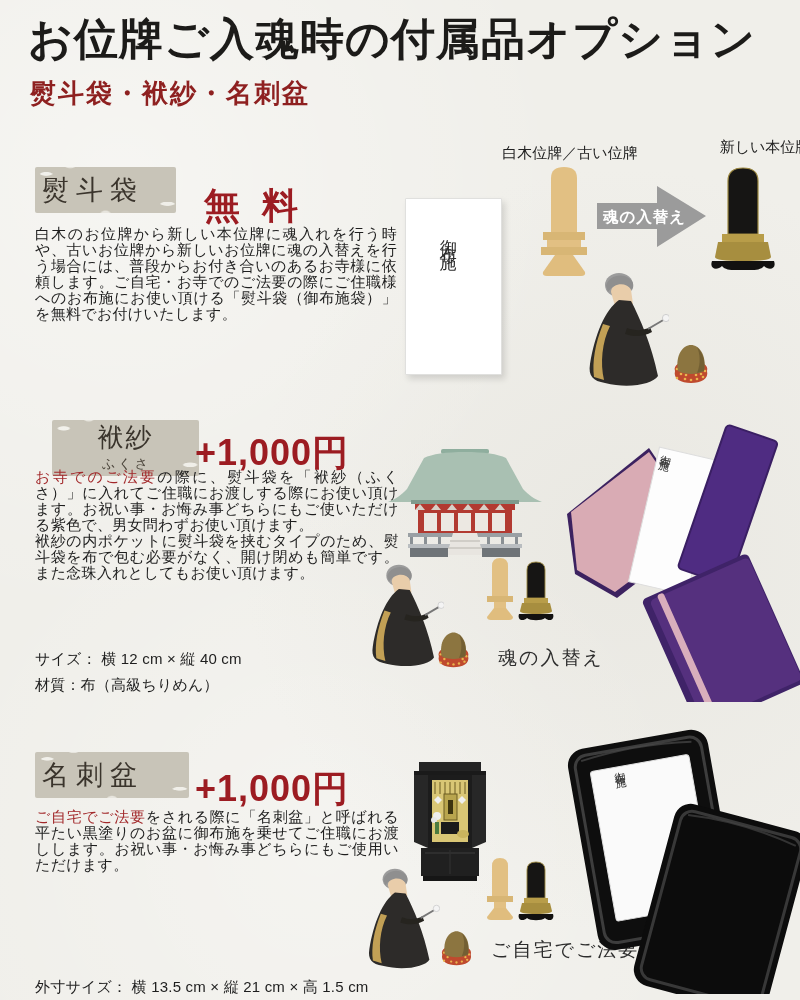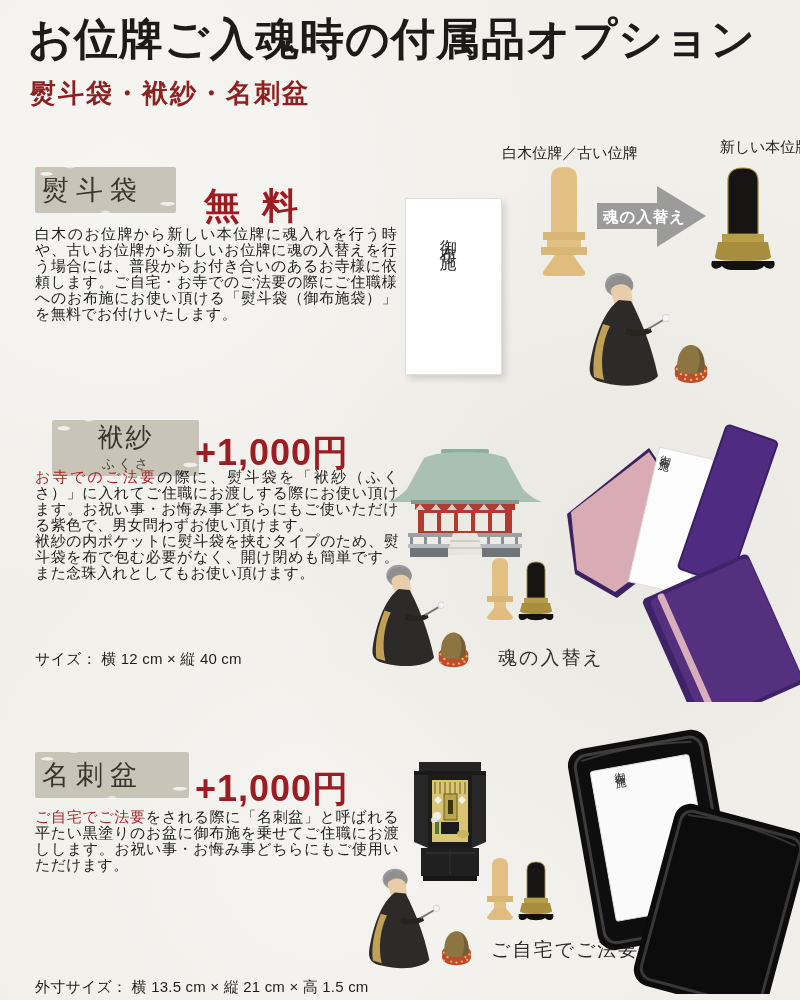--- a/index.html
+++ b/index.html
@@ -188,20 +188,21 @@
   <span class="main" style="font-size:26px;letter-spacing:2px;text-indent:0;">袱紗</span>
   <span class="kana">ふくさ</span>
 </div>
 <div class="abs price s2-price">+1,000円</div>
 <div class="abs s2-body">
   <p class="body"><span class="red">お寺でのご法要</span><span>の際に、熨斗袋を「袱紗（ふくさ）」に入れてご住職にお渡しする際にお使い頂けます。お祝い事・お悔み事どちらにもご使いただける紫色で、男女問わずお使い頂けます。</span></p>
   <p class="body">袱紗の内ポケットに熨斗袋を挟むタイプのため、熨斗袋を布で包む必要がなく、開け閉めも簡単です。また念珠入れとしてもお使い頂けます。</p>
 </div>
 <div class="abs s2-spec">
   <div class="spec">サイズ： 横 12 cm × 縦 40 cm</div>
+  <div class="spec">材質：布（高級ちりめん）</div>
 </div>
 
 <div class="abs temple">
   <svg viewBox="0 0 162 113">
     <rect x="57" y="0" width="48" height="5" rx="2" fill="#8fae9e"></rect>
     <path d="M81,3 C62,3 48,5 40,9 L23,40 C17,46 12,50 4,53 L158,53 C150,50 145,46 139,40 L122,9 C114,5 100,3 81,3 Z" fill="#a9c0b2"></path>
     <rect x="27" y="51" width="108" height="4" fill="#7f9a8c"></rect>
     <rect x="31" y="55" width="100" height="6" fill="#b23a31"></rect>
     <polygon points="36,55 41,61 31,61" fill="#d8d0c8"></polygon>
       <polygon points="52,55 57,61 47,61" fill="#d8d0c8"></polygon>

